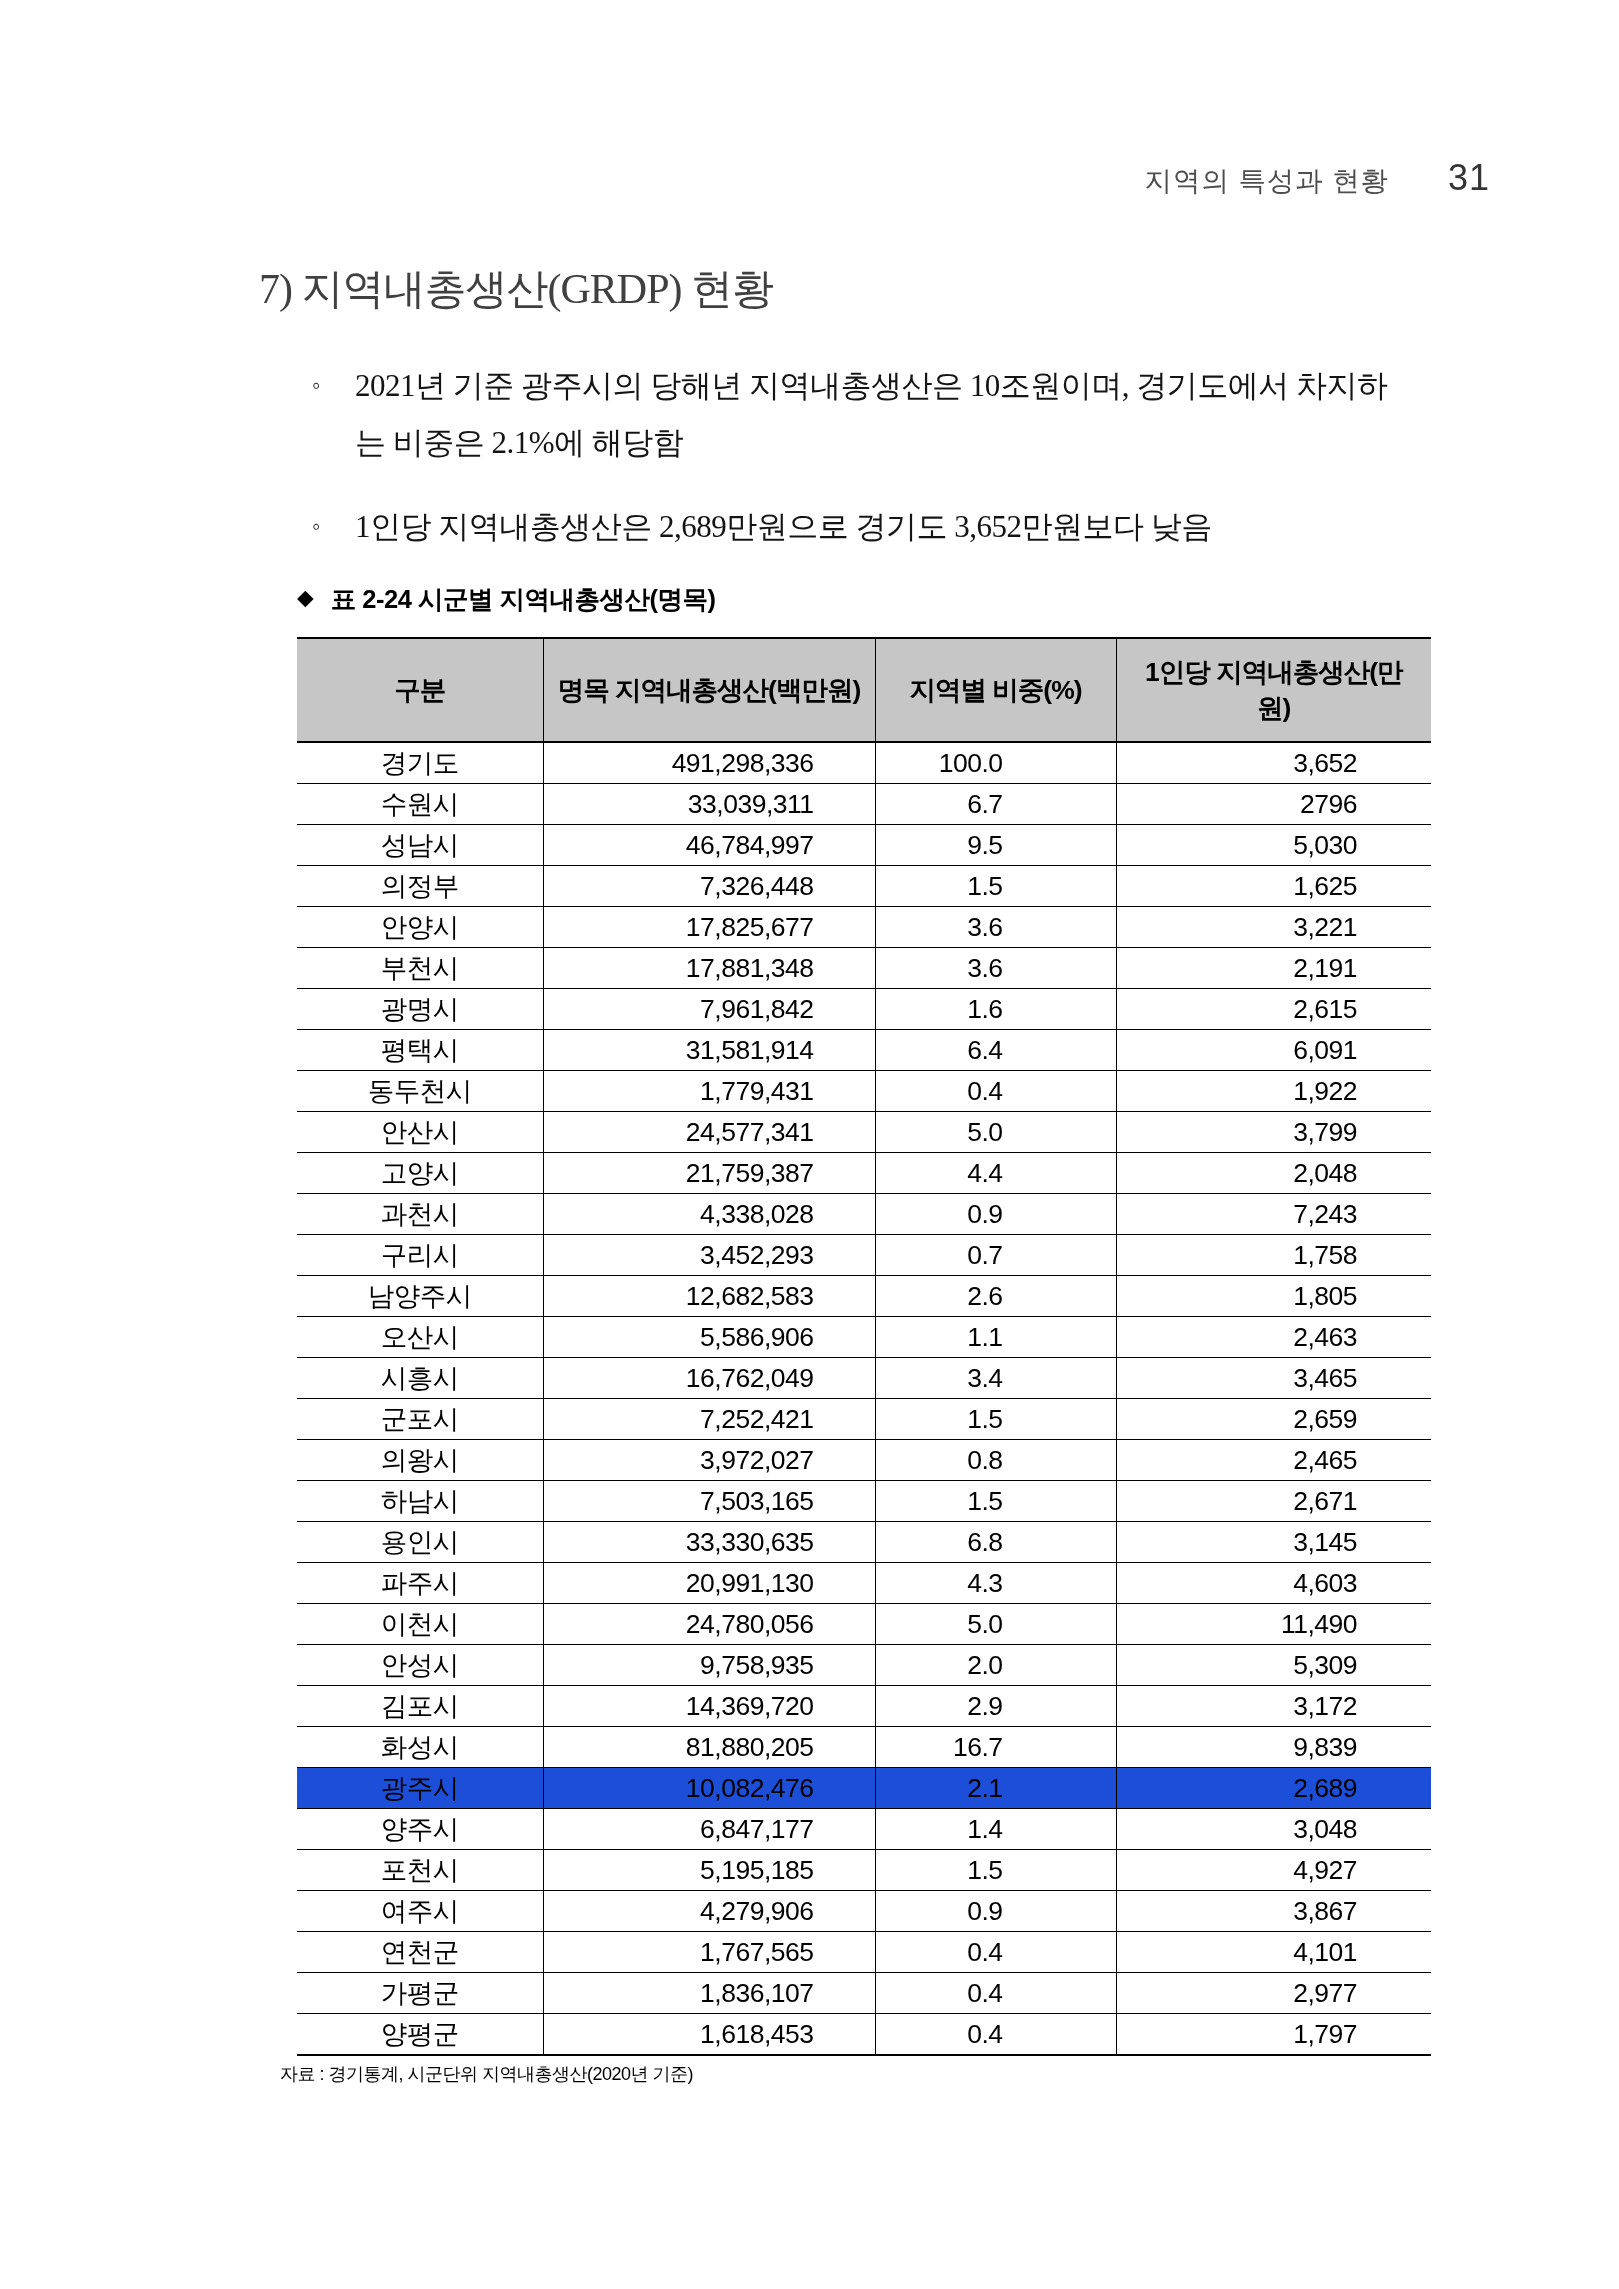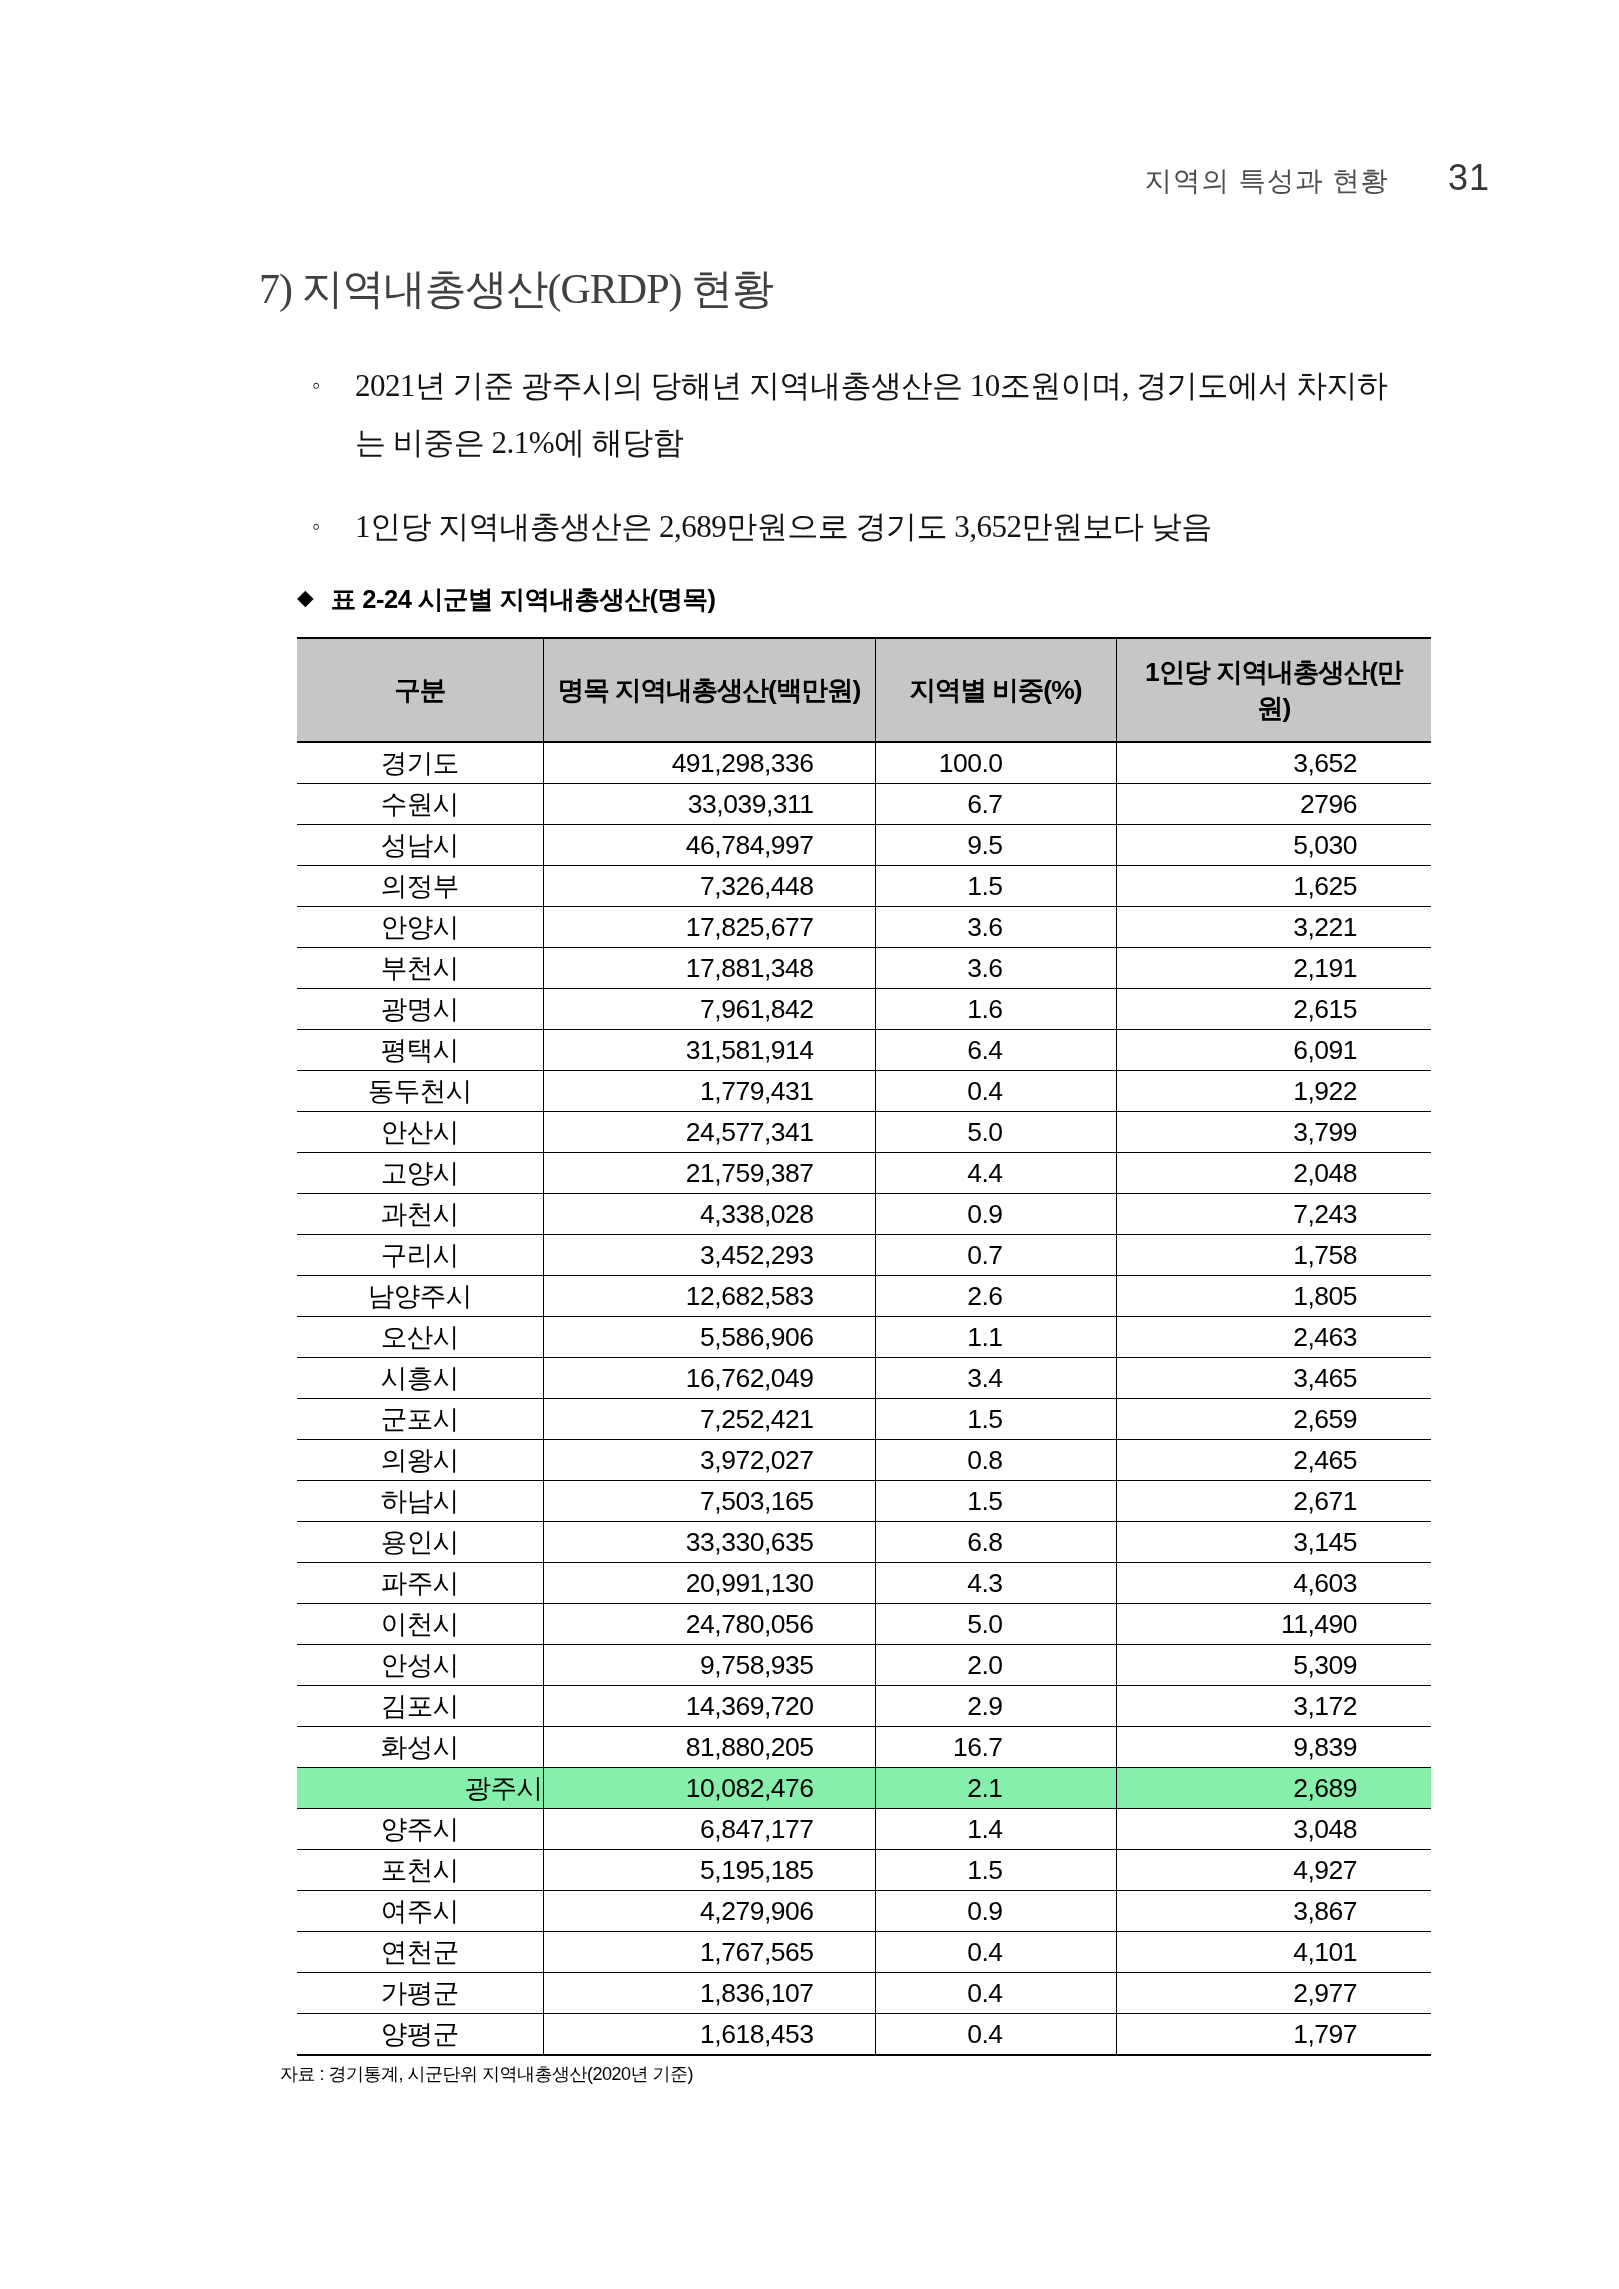--- a/index.html
+++ b/index.html
@@ -93,21 +93,21 @@
     border-bottom: 1px solid #000;
     font-size: 26.5px;
     letter-spacing: -0.5px;
     vertical-align: middle;
     padding: 0;
   }
   .grdp-table tbody td.col-name   { text-align: center; }
   .grdp-table tbody td.col-grdp   { text-align: right; padding-right: 61px; }
   .grdp-table tbody td.col-share  { text-align: right; padding-right: 113px; }
   .grdp-table tbody td.col-capita { text-align: right; padding-right: 74px; }
-  .grdp-table tbody tr.highlight td { background: #86efac; text-align: right; }
+  .grdp-table tbody tr.highlight td { background: #1d4ed8; }
 
   
   .source-note {
     position: absolute;
     left: 280px; top: 2062px;
     font-size: 18px; color: #000;
     letter-spacing: -0.5px;
   }
 </style>
 </head>

